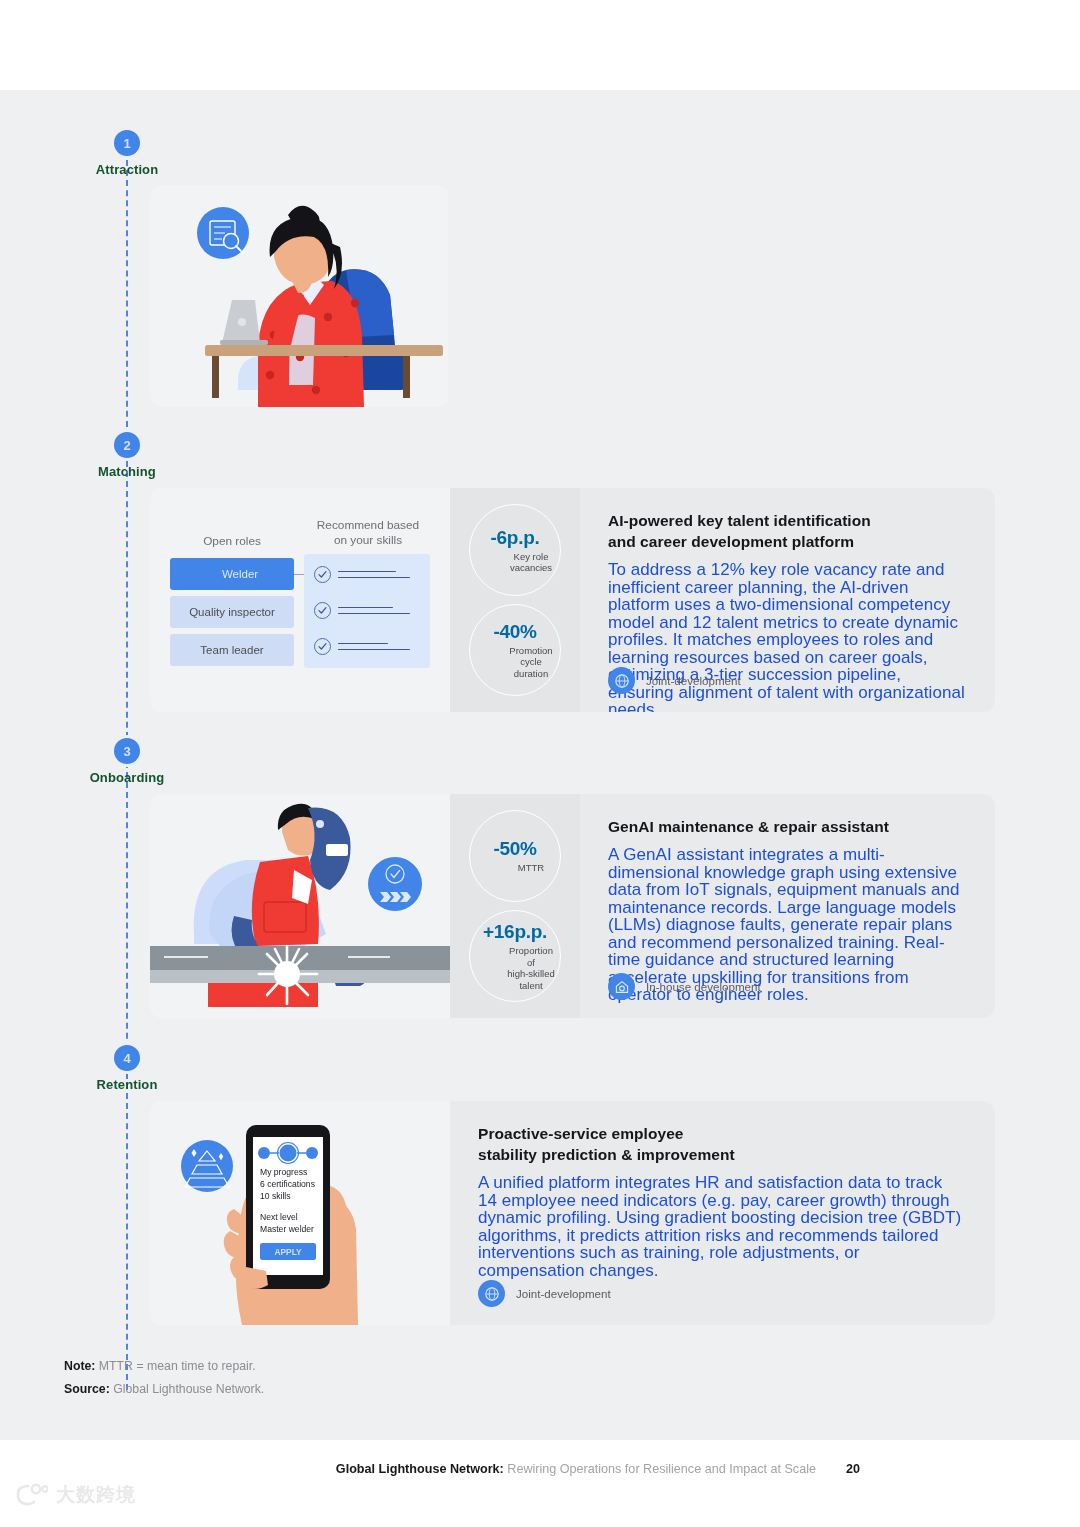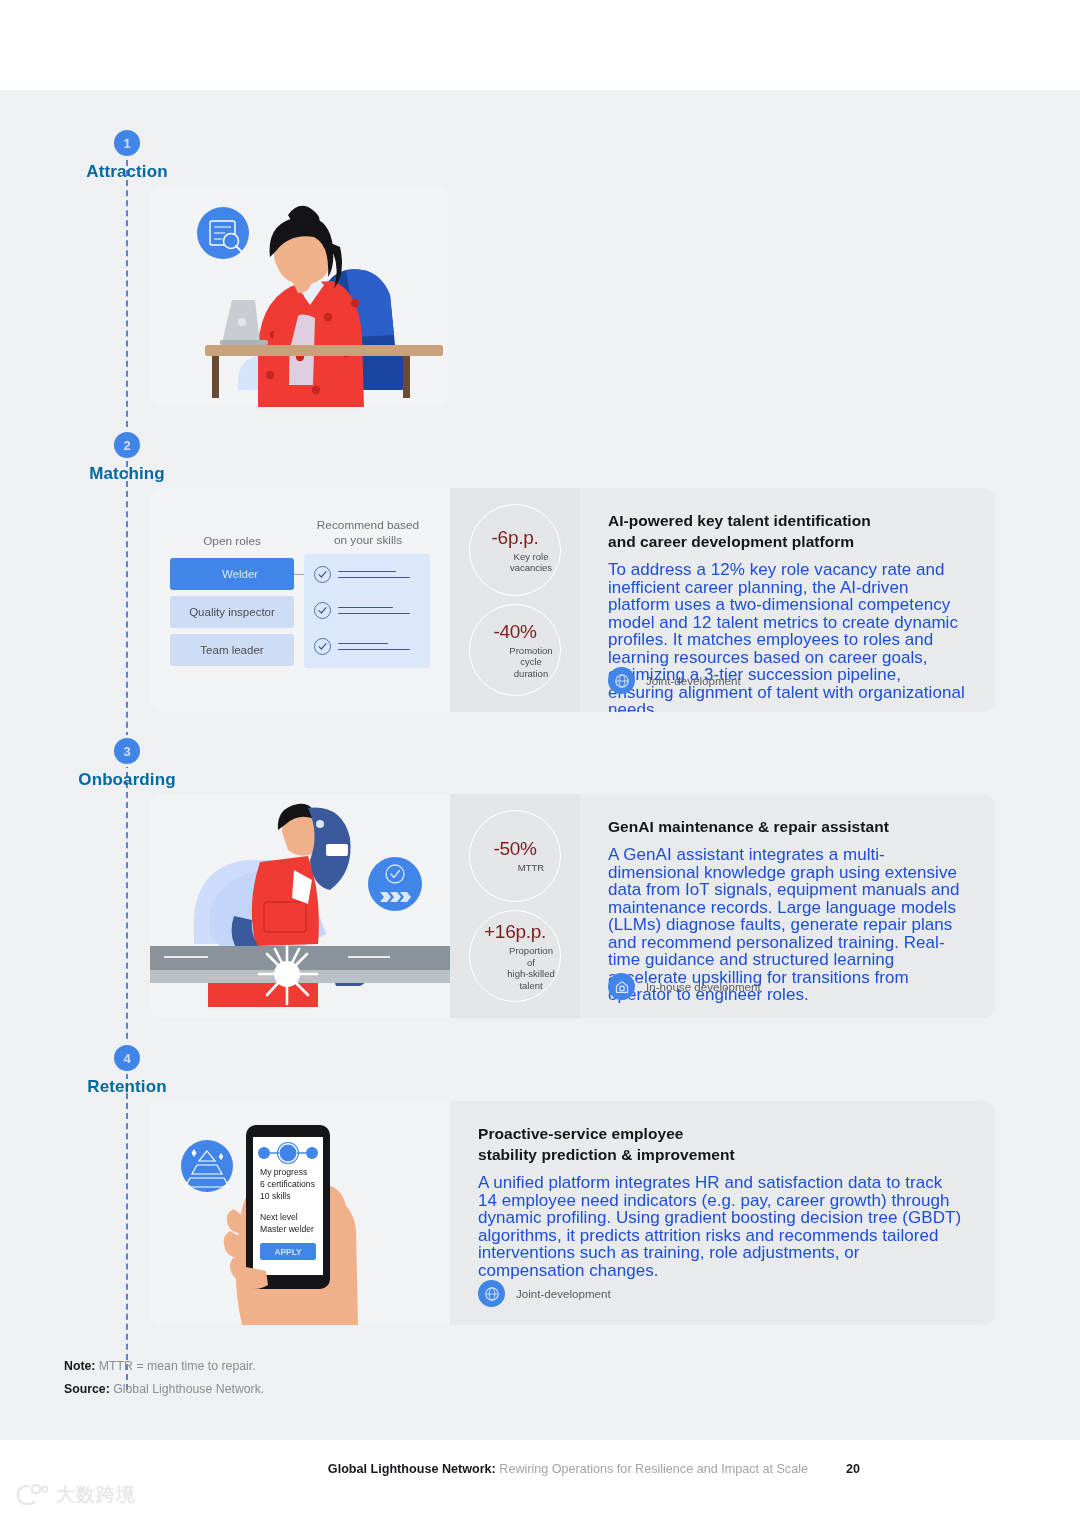--- a/index.html
+++ b/index.html
@@ -48,21 +48,21 @@
   .step-dot {
     width: 26px; height: 26px; border-radius: 50%;
     background: #4285e8; color: #cfe0fb;
     font-size: 13px; font-weight: 600;
     display: flex; align-items: center; justify-content: center;
     margin-left: 114px;
     box-shadow: 0 0 0 3px #eef0f1;
   }
   .step-label {
     margin-top: 6px; text-align: center; width: 254px;
-    font-size: 17px; font-weight: 700; color: #0369a1; letter-spacing: .1px;
+    font-size: 13px; font-weight: 700; color: #14532d; letter-spacing: .1px;
   }
 
   
   .card {
     position: absolute;
     background: #f2f3f4;
     border-radius: 12px;
     display: flex;
     overflow: hidden;
   }
@@ -78,21 +78,21 @@
     background: #e3e5e7;
     display: flex; flex-direction: column; align-items: center; justify-content: center;
     gap: 8px;
   }
   .metric {
     width: 92px; height: 92px; border-radius: 50%;
     border: 1.3px solid #ffffff;
     display: flex; flex-direction: column; align-items: center; justify-content: center;
     text-align: center;
   }
-  .metric-value { font-size: 19px; font-weight: 400; color: #7f1d1d; letter-spacing: -.3px; }
+  .metric-value { font-size: 19px; font-weight: 700; color: #0369a1; letter-spacing: -.3px; }
   .metric-label { font-size: 9.5px; color: #4a4a4f; line-height: 11.5px; margin-top: 2px; padding: 0 4px; margin-left: 32px; }
 
   .card-text {
     flex: 1 1 auto;
     background: #e9eaec;
     padding: 22px 30px 18px 28px;
     position: relative;
   }
   .card-title {
     font-size: 15.5px; font-weight: 700; color: #15151a;
@@ -144,21 +144,21 @@
   .illus-svg { position: absolute; inset: 0; width: 100%; height: 100%; }
 
   
   .notes { position: absolute; left: 64px; top: 1355px; }
   .note-line { font-size: 12.3px; color: #8c8c92; line-height: 23px; }
   .note-line b { color: #17171c; font-weight: 700; }
 
   .footer {
     position: absolute; left: 0; top: 1462px; width: 920px;
     display: flex; align-items: center; justify-content: flex-end;
-    padding-right: 60px; gap: 38px; padding-left: 32px;
+    padding-right: 60px; gap: 30px; padding-left: 32px;
   }
   .footer-text { font-size: 12.6px; color: #a3a3a9; }
   .footer-text b { color: #17171c; font-weight: 700; }
   .footer-page { font-size: 12.6px; color: #17171c; font-weight: 700; }
 
   .watermark {
     position: absolute; left: 14px; top: 1482px;
     display: flex; align-items: center; gap: 8px;
     opacity: .5;
   }

